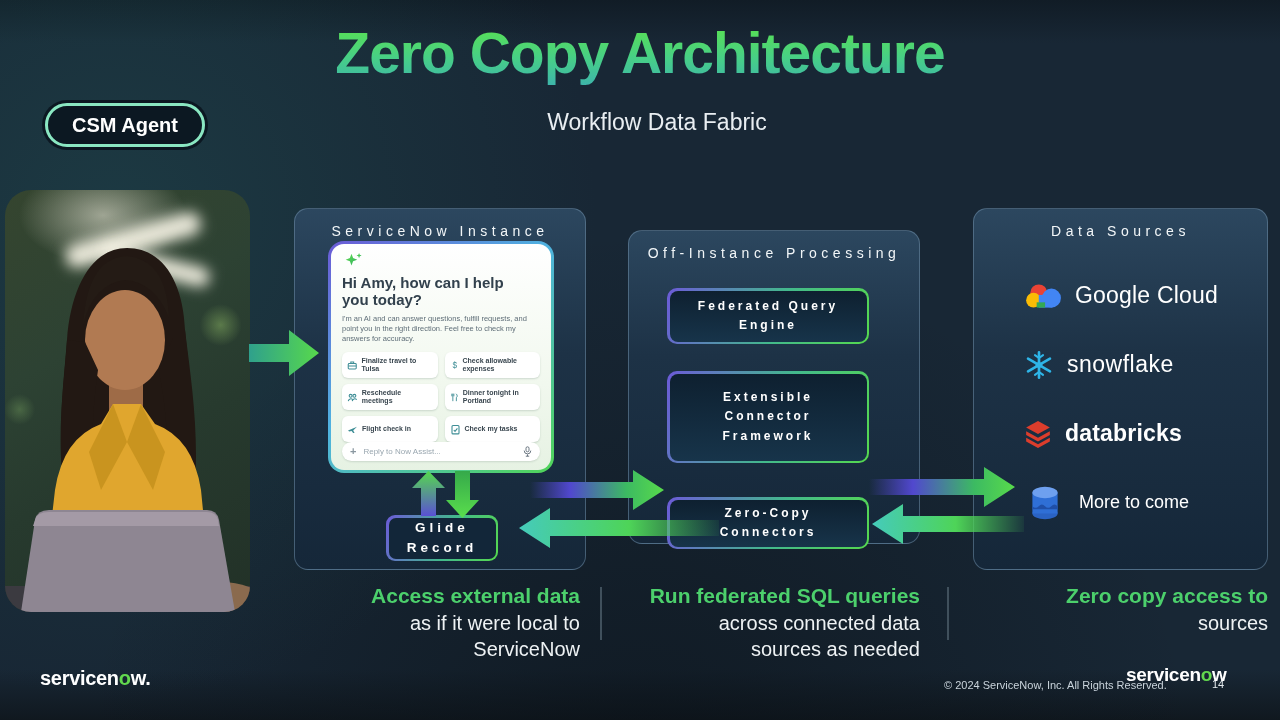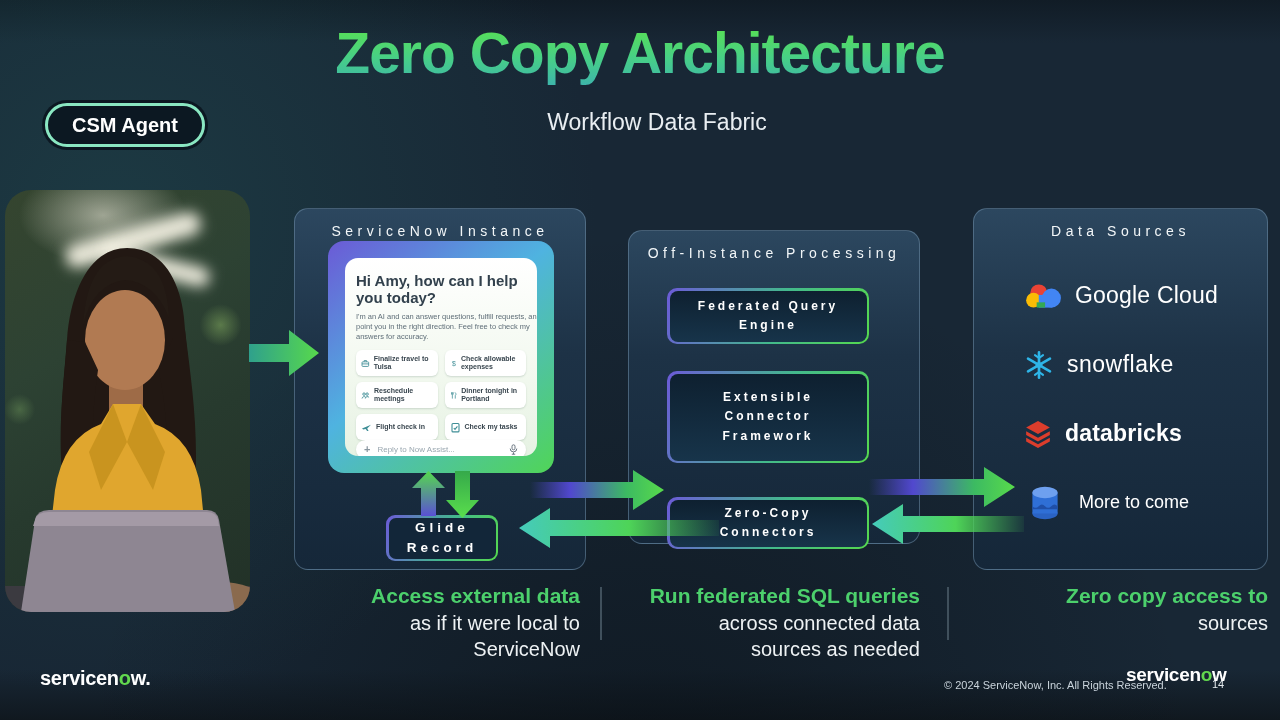--- a/index.html
+++ b/index.html
@@ -58,21 +58,21 @@
     display:flex;align-items:center;justify-content:center;text-align:center;
     color:#fff;font-weight:bold;font-size:12px;letter-spacing:3px;line-height:1.6;
     padding:0 10px;}
   .box1{left:38px;top:57px;width:202px;height:56px;}
   .box2{left:38px;top:140px;width:202px;height:92px;}
   .box3{left:38px;top:266px;width:202px;height:52px;}
   .glide{left:91px;top:306px;width:112px;height:46px;border-radius:9px;}
   .glide .gin{background:#122639;font-size:13.5px;letter-spacing:4px;line-height:1.5;border-radius:7px;}
 
   
-  .chat-border{left:33px;top:32px;width:226px;height:232px;border-radius:16px;padding:17px;box-sizing:border-box;
+  .chat-border{left:33px;top:32px;width:226px;height:232px;border-radius:16px;padding:3px;box-sizing:border-box;
     background:linear-gradient(140deg,#6b5ad6 0%,#4fb3e0 45%,#50d557 100%);}
   .chat{width:100%;height:100%;border-radius:13px;box-sizing:border-box;overflow:hidden;
     background:linear-gradient(180deg,#ffffff 0%,#f3f9f0 55%,#e6f2e3 100%);
     padding:9px 11px;display:flex;flex-direction:column;}
   .chat-head{font-size:15px;font-weight:bold;color:#32414d;line-height:1.16;margin-top:5px;width:175px;}
   .chat-desc{font-size:7.5px;color:#5f6e78;line-height:1.35;margin-top:5px;width:200px;}
   .chips{display:grid;grid-template-columns:1fr 1fr;gap:6px 7px;margin-top:8px;}
   .chip{background:#fff;border-radius:6px;box-shadow:0 1px 2px rgba(40,70,60,.18);
     display:flex;align-items:center;gap:4px;padding:4px 5px;min-height:18px;}
   .chip span{font-size:7px;color:#39464f;font-weight:600;line-height:1.2;}

